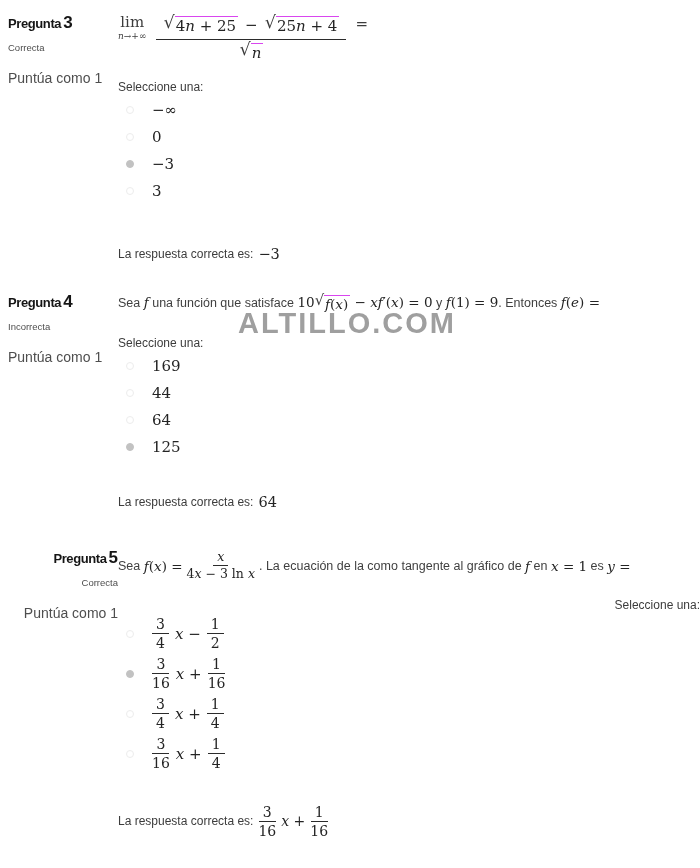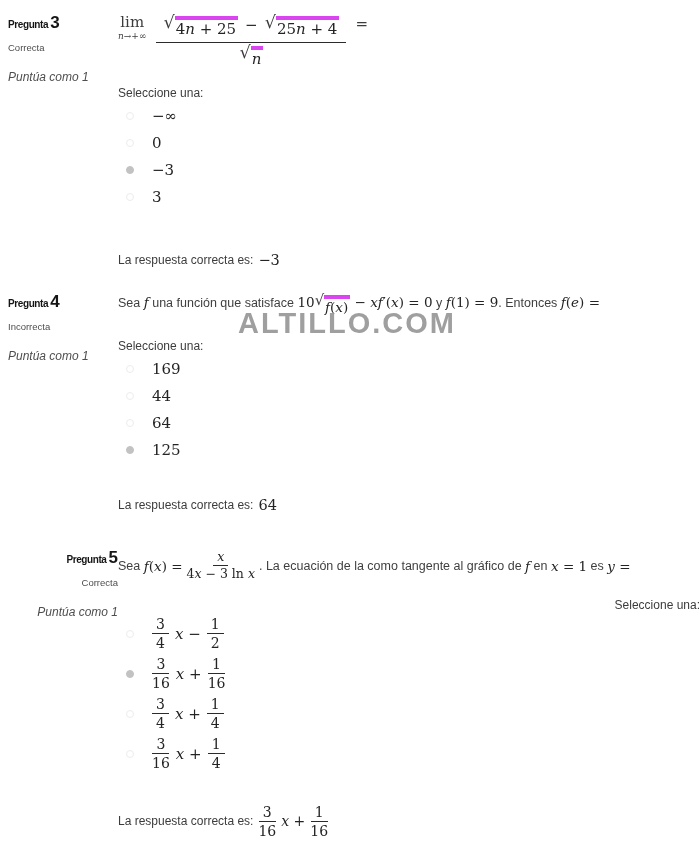--- a/index.html
+++ b/index.html
@@ -6,33 +6,33 @@
   body { font-family:"Liberation Sans", sans-serif; color:#3c3c3c; }
   .page { width:700px; height:868px; box-sizing:border-box; padding-top:13px; overflow:hidden; background:#fff; }
 
   .question { display:flex; }
   .q3 { height:279px; }
   .q4 { height:256px; }
   .q5 { height:320px;text-align:right; }
 
   .qinfo { width:118px; flex-shrink:0; box-sizing:border-box; padding-left:8px; }
   .qtitle { color:#151515; white-space:nowrap; }
-  .qword { font-size:10px; font-weight:700; letter-spacing:-0.4px; }
+  .qword { font-size:13px; font-weight:700; letter-spacing:-0.4px; }
   .qnum { font-size:17px; font-weight:700; margin-left:2px; }
   .qstatus { font-size:9.5px; color:#4e4e4e; margin-top:9px; }
-  .qpoints { font-size:12px; color:#4e4e4e; margin-top:17px;font-style:italic; }
+  .qpoints { font-size:14px; color:#4e4e4e; margin-top:17px; }
 
   .qbody { flex:1; position:relative; }
 
   
   .m, .math-serif { font-family:"DejaVu Serif", serif; color:#242424; }
   .m i, .math-serif i { font-style:italic; }
   .sqrt { display:inline-flex; align-items:flex-start; }
   .radsign { font-family:"DejaVu Serif", serif; line-height:1; transform:translateY(-2px); font-size:1.18em; }
-  .overline { border-top:4px solid #d946ef; padding:0 2px 0 1px; }
+  .overline { border-top:1px solid #d946ef; padding:0 2px 0 1px; }
 
   
   .formula-display { margin-top:2px; display:flex; align-items:flex-start; font-size:15px; }
   .lim { display:inline-flex; flex-direction:column; align-items:center; margin-right:10px; }
   .lim-word { font-family:"DejaVu Serif", serif; font-size:15px; line-height:1; }
   .lim-sub { font-family:"DejaVu Serif", serif; font-size:9px; margin-top:1px; }
   .bigfrac { display:inline-flex; flex-direction:column; align-items:center; }
   .bigfrac .num { display:flex; align-items:flex-start; gap:7px; border-bottom:1.2px solid #2b2b2b; padding:1px 7px 4px; font-family:"DejaVu Serif", serif; }
   .bigfrac .den { padding-top:3px; font-family:"DejaVu Serif", serif; }
   .eq { font-family:"DejaVu Serif", serif; margin-left:9px; }

